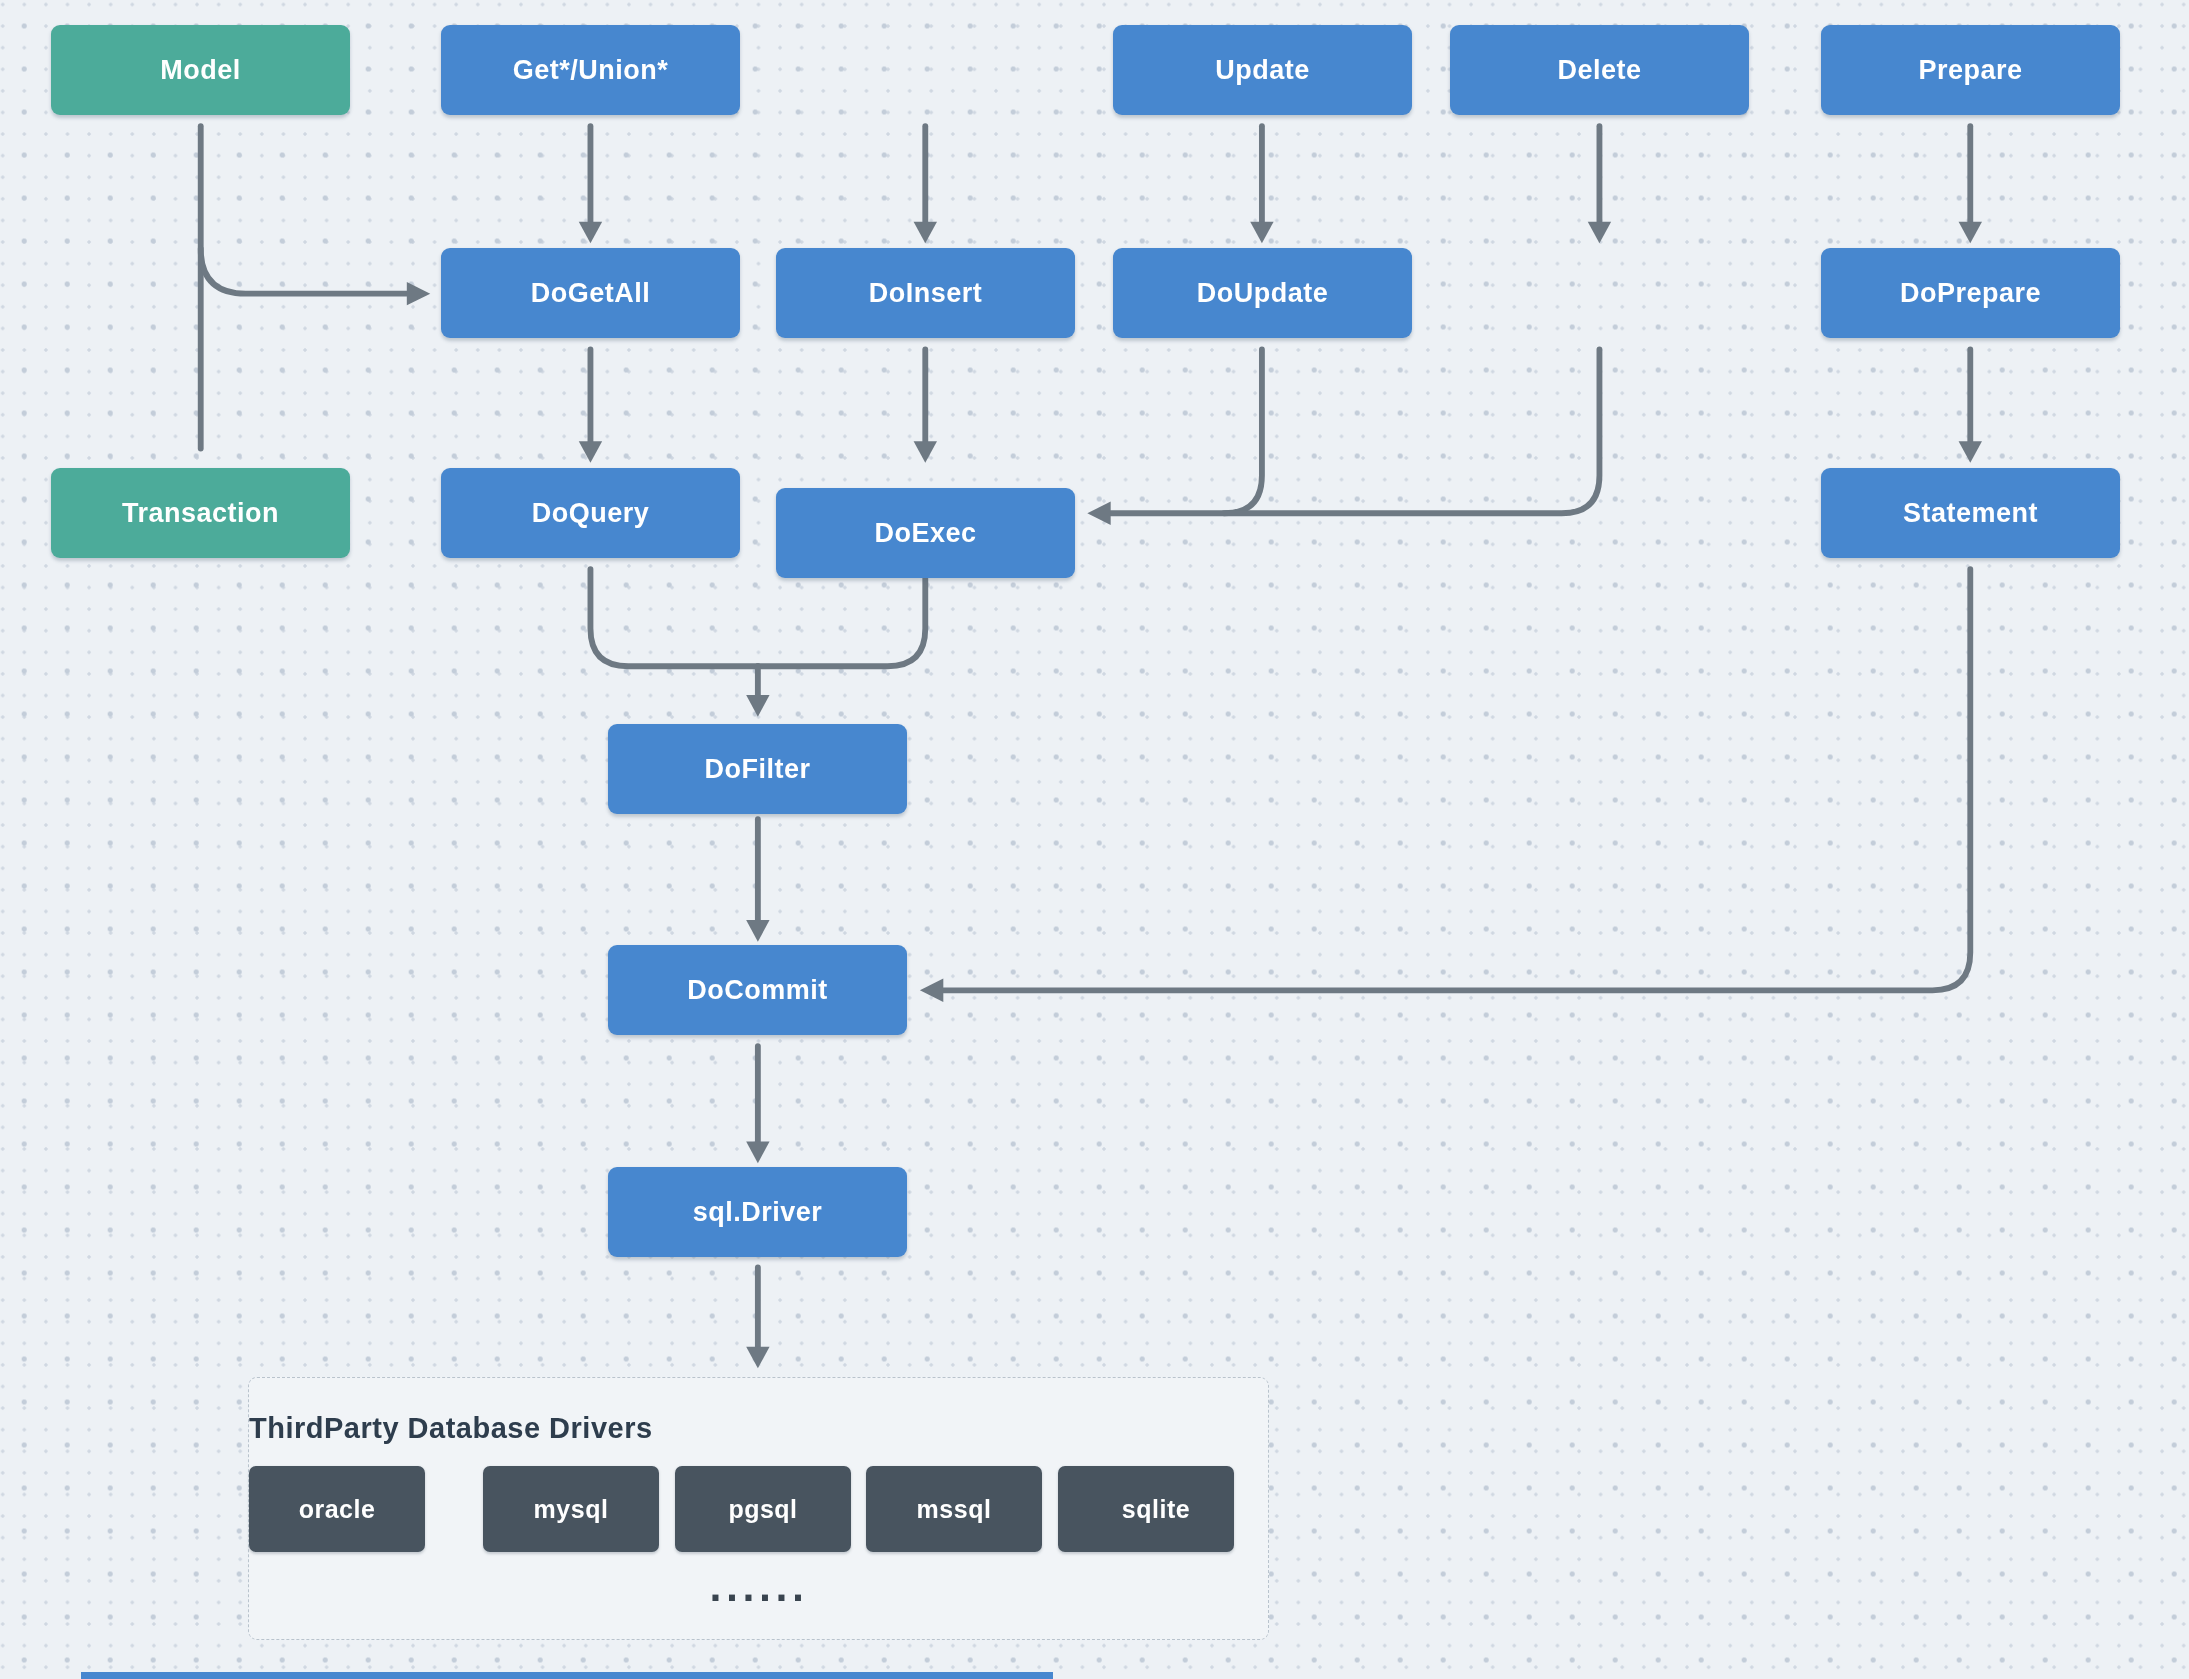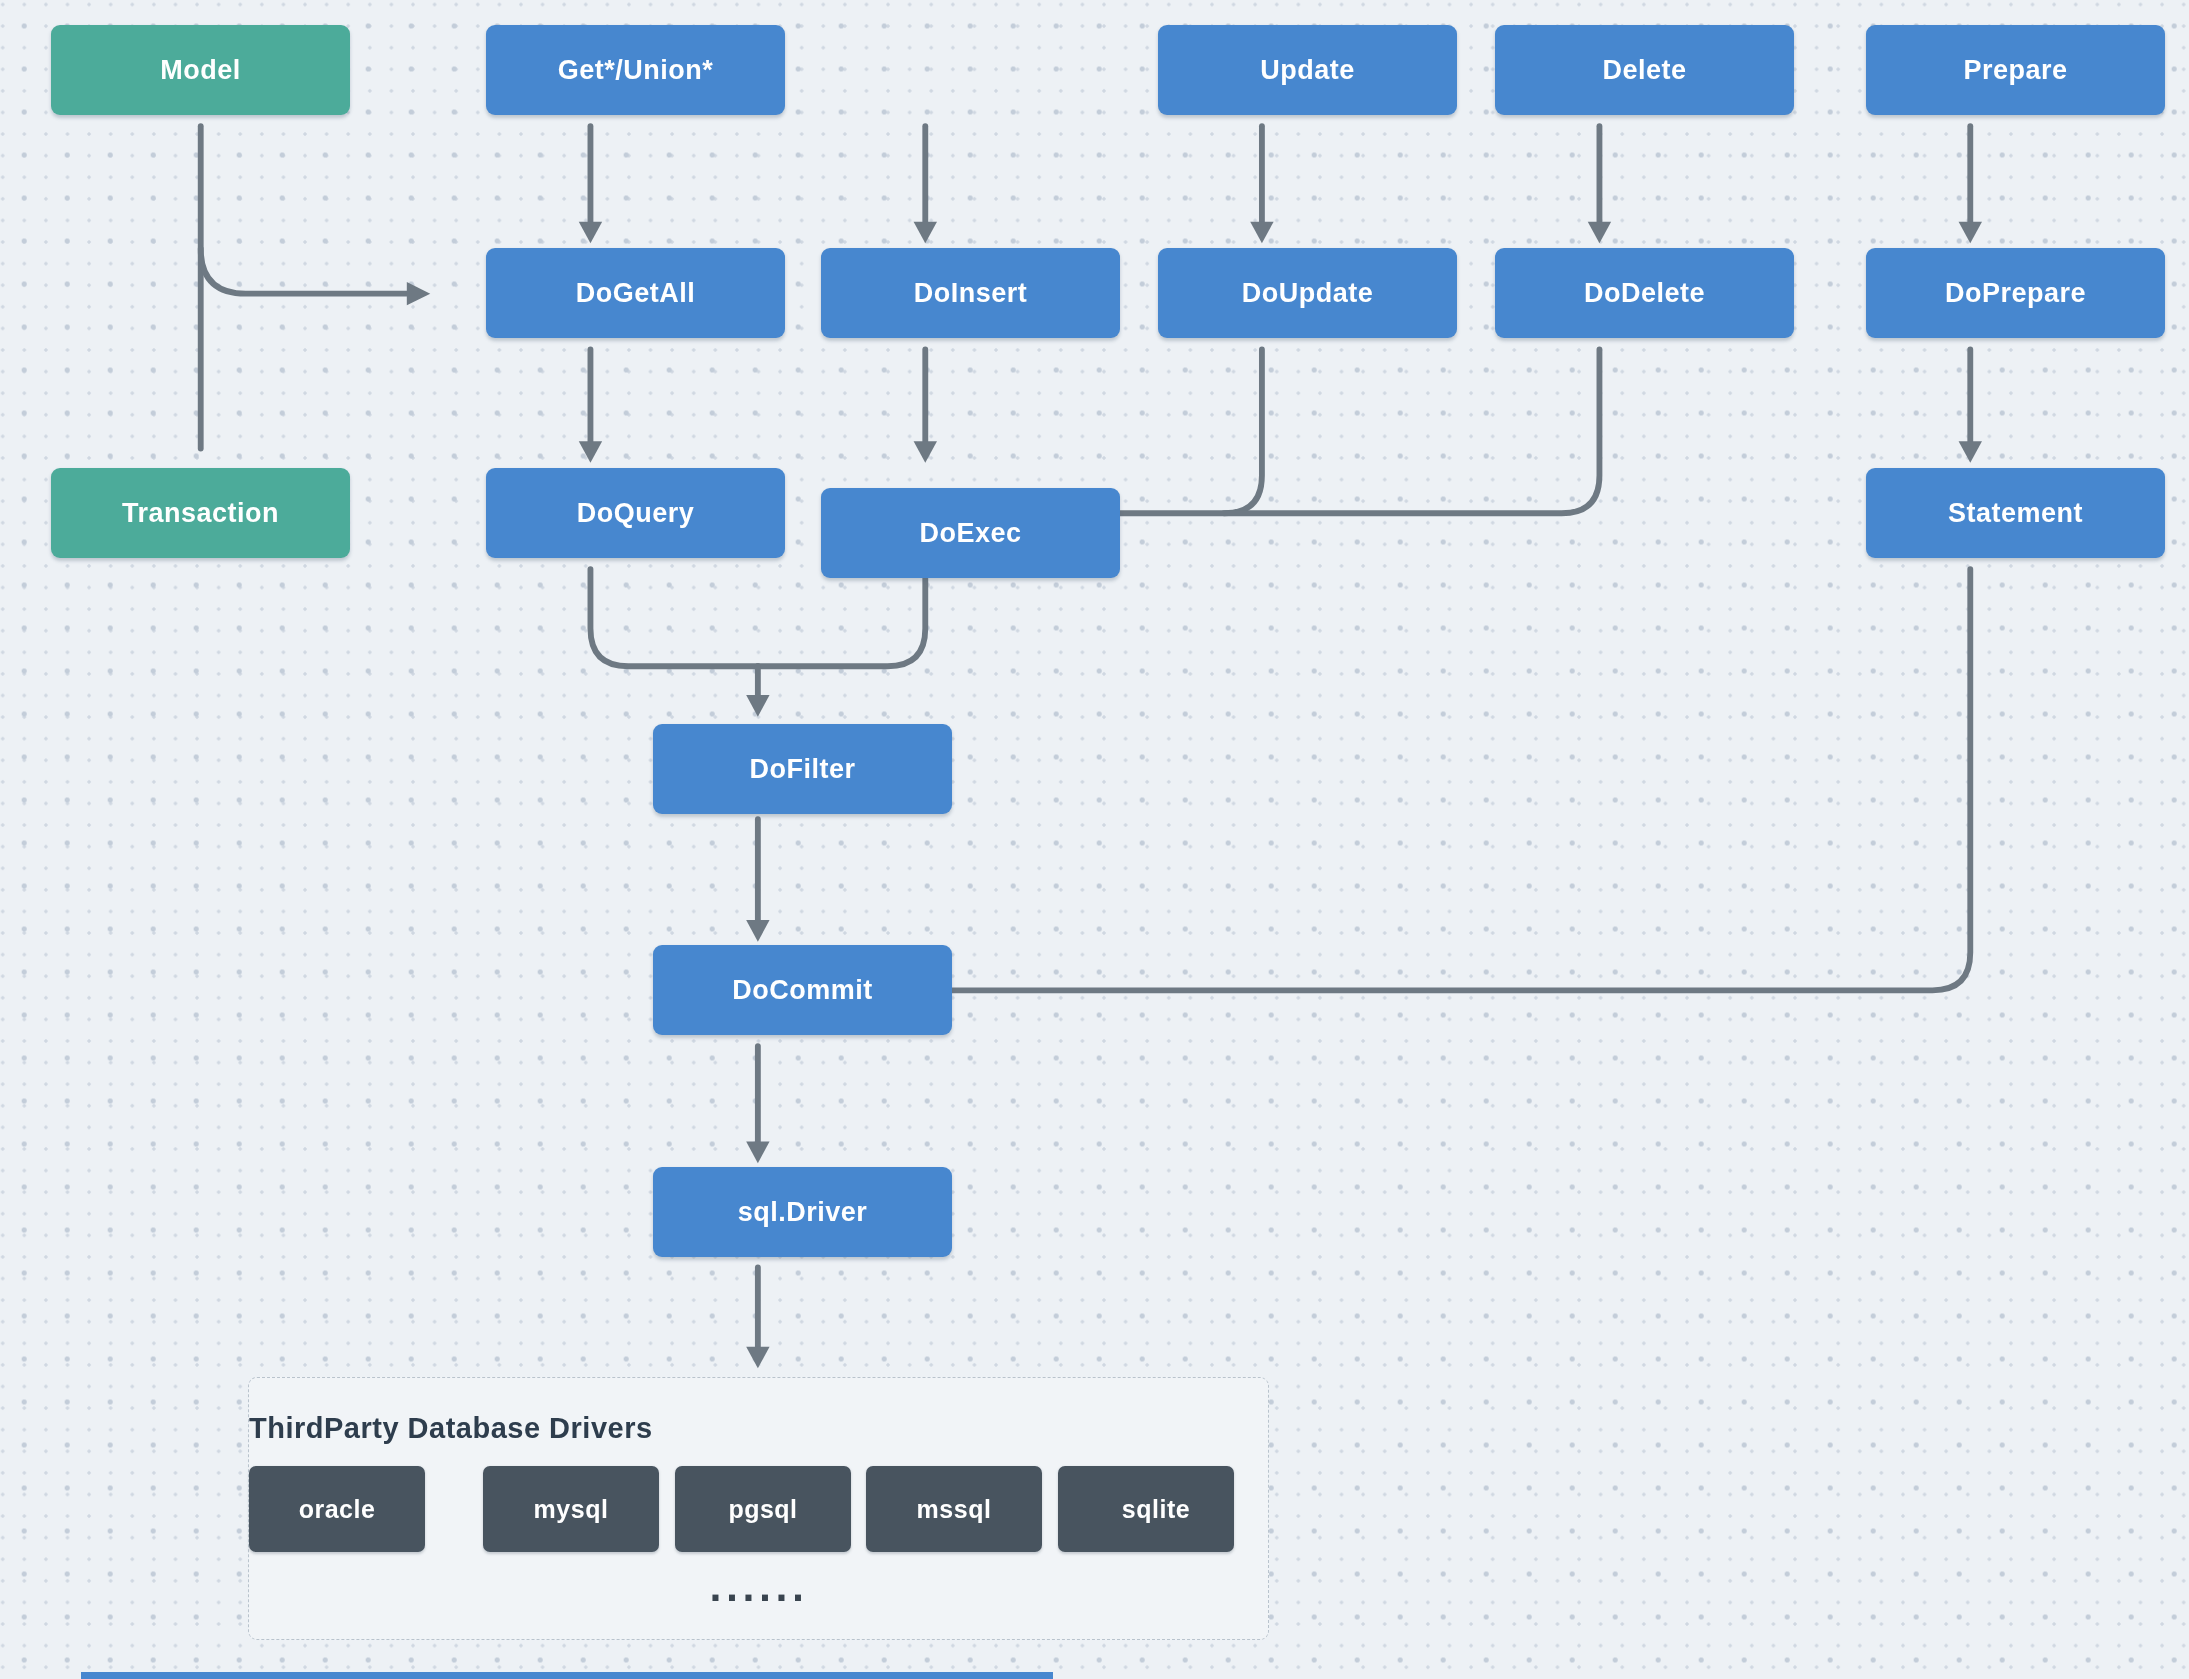--- a/index.html
+++ b/index.html
@@ -21,21 +21,21 @@
       radial-gradient(circle,#cfd7e1 1.4px,transparent 1.9px);
     background-size:43px 43px,21.6px 21.6px;
     background-position:2.7px 4.5px,13.5px 15.3px;
   }
   .node{
     position:absolute;width:299px;height:90px;border-radius:9px;
     display:flex;align-items:center;justify-content:center;
     color:var(--text-light);font-size:27px;font-weight:bold;letter-spacing:0.5px;
     box-shadow:0 2.7px 3.6px rgba(73,94,116,.28);
   }
-  .blue{background:var(--node-blue);margin-left:45px;}
+  .blue{background:var(--node-blue);}
   .green{background:var(--node-green);}
   .edges{position:absolute;left:0;top:0;width:2189px;height:1680px;}
   .edges path{fill:none;stroke:var(--connector);stroke-width:6.5;stroke-linecap:round;stroke-linejoin:round;}
   .edges polygon{fill:var(--connector);stroke:none;}
   .panel{
     position:absolute;left:248px;top:1377px;width:1021px;height:263px;
     border:1.8px dashed var(--panel-border);border-radius:9px;
     background:var(--panel-fill);
   }
   .panel-title{
@@ -115,21 +115,20 @@
 
   <div class="node green" style="left:51px;top:25px">Model</div>
   <div class="node blue" style="left:441px;top:25px">Get*/Union*</div>
   <div class="node blue" style="left:1113px;top:25px">Update</div>
   <div class="node blue" style="left:1450px;top:25px">Delete</div>
   <div class="node blue" style="left:1821px;top:25px">Prepare</div>
 
   <div class="node blue" style="left:441px;top:248px">DoGetAll</div>
   <div class="node blue" style="left:776px;top:248px">DoInsert</div>
   <div class="node blue" style="left:1113px;top:248px">DoUpdate</div>
-  <div class="node blue" style="left:1450px;top:248px">DoDelete</div>
   <div class="node blue" style="left:1821px;top:248px">DoPrepare</div>
 
   <div class="node green" style="left:51px;top:468px">Transaction</div>
   <div class="node blue" style="left:441px;top:468px">DoQuery</div>
   <div class="node blue" style="left:776px;top:488px">DoExec</div>
   <div class="node blue" style="left:1821px;top:468px">Statement</div>
 
   <div class="node blue" style="left:608px;top:724px">DoFilter</div>
   <div class="node blue" style="left:608px;top:945px">DoCommit</div>
   <div class="node blue" style="left:608px;top:1167px">sql.Driver</div>

